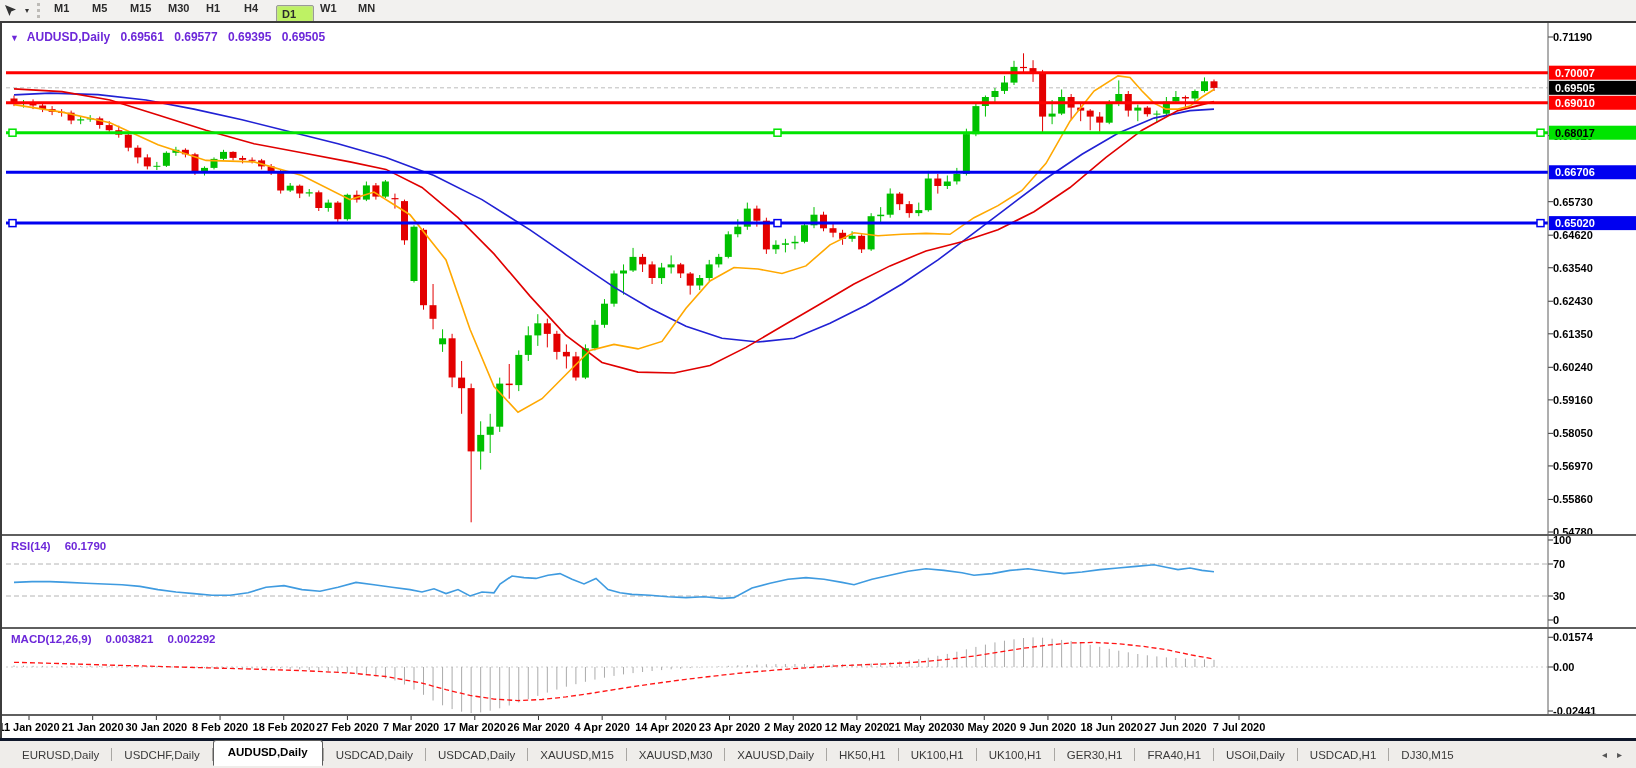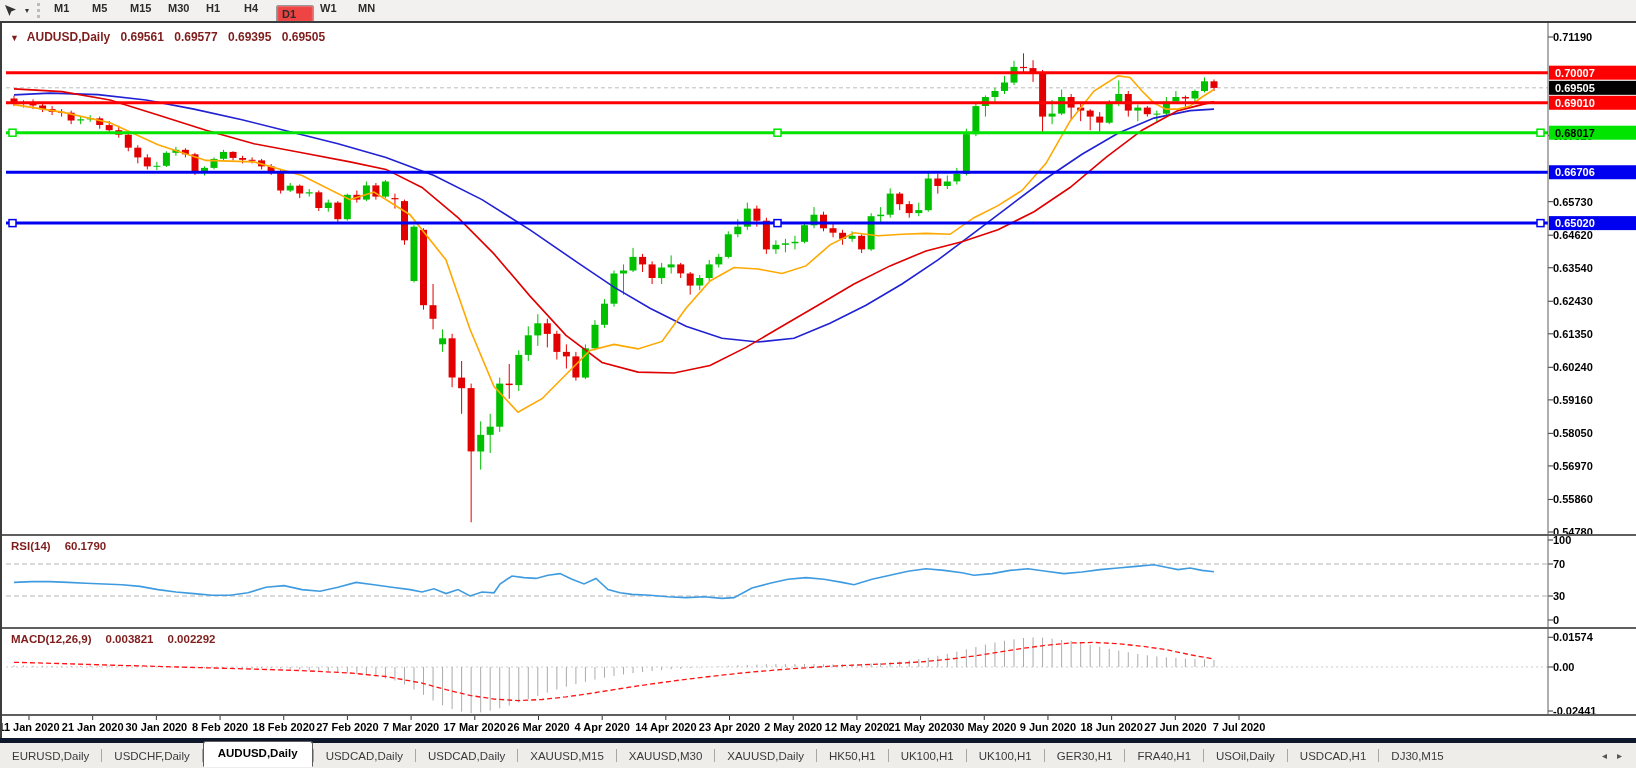--- a/index.html
+++ b/index.html
@@ -6,35 +6,35 @@
   #stage{position:relative;width:1636px;height:768px;overflow:hidden;
          font-family:"Liberation Sans",sans-serif;background:#fff;}
   
   #toolbar{position:absolute;left:0;top:0;width:1636px;height:21px;background:#f2f1ef;
            border-bottom:1px solid #c8c6c2;display:flex;align-items:center;gap:2px;}
   .tool-icon{width:20px;height:17px;display:flex;align-items:center;justify-content:center;}
   .tool-caret{font-size:8px;color:#333;padding:0 3px;}
   .grip{height:15px;border-left:3px dotted #bdbbb7;margin:0 6px 0 3px;}
   .tf-btn{min-width:26px;text-align:left;font-size:11px;font-weight:700;color:#2b2b2b;
           padding:2px 5px;border:1px solid transparent;border-radius:2px;}
-  .tf-btn.active{background:#ef4444;border:1px solid #9a9a9a;box-shadow:inset 0 0 2px #d0d0d0;margin-top:6px;}
+  .tf-btn.active{background:#bef264;border:1px solid #9a9a9a;box-shadow:inset 0 0 2px #d0d0d0;margin-top:6px;}
   
   #chartwin{position:absolute;left:0;top:21px;width:1636px;height:717px;background:#fff;
             border-top:2px solid #3c3c3c;border-left:2px solid #3c3c3c;box-sizing:border-box;}
   #plot{position:absolute;left:0;top:0;}
-  .overlay{position:absolute;color:#7f1d1d;white-space:nowrap;}
+  .overlay{position:absolute;color:#6d28d9;white-space:nowrap;}
   #chart-title{left:8px;top:7px;font-size:12px;font-weight:700;}
   #chart-title .num{font-weight:600;margin-left:7px;}
   #chart-title .caret{font-size:9px;margin-right:5px;}
   #rsi-label{left:9px;top:517px;font-size:11.5px;font-weight:600;}
   #macd-label{left:9px;top:610px;font-size:11.5px;font-weight:600;}
   #rsi-label .val,#macd-label .val{margin-left:14px;}
   
   #tabbar{position:absolute;left:0;top:738px;width:1636px;height:30px;background:#efedea;
-          border-top:5px solid #0f172a;display:flex;align-items:center;box-sizing:border-box;}
+          border-top:3px solid #0f172a;display:flex;align-items:center;padding-left:10px;box-sizing:border-box;}
   .tab{font-size:11.5px;color:#3a3a3a;padding:4px 12px;position:relative;}
   .tab.active{background:#ffffff;border:1px solid #5c5c5c;border-bottom:1px solid #fff;
               border-radius:3px 3px 0 0;font-weight:700;color:#000;margin-top:-3px;padding:5px 14px 7px;z-index:2;}
   .tabsep{width:1px;height:13px;background:#a9a7a3;}
   #tab-scrollers{margin-left:auto;margin-right:14px;font-size:10px;color:#555;display:flex;gap:10px;}
 </style>
 </head>
 <body>
 
 <div id="stage">

